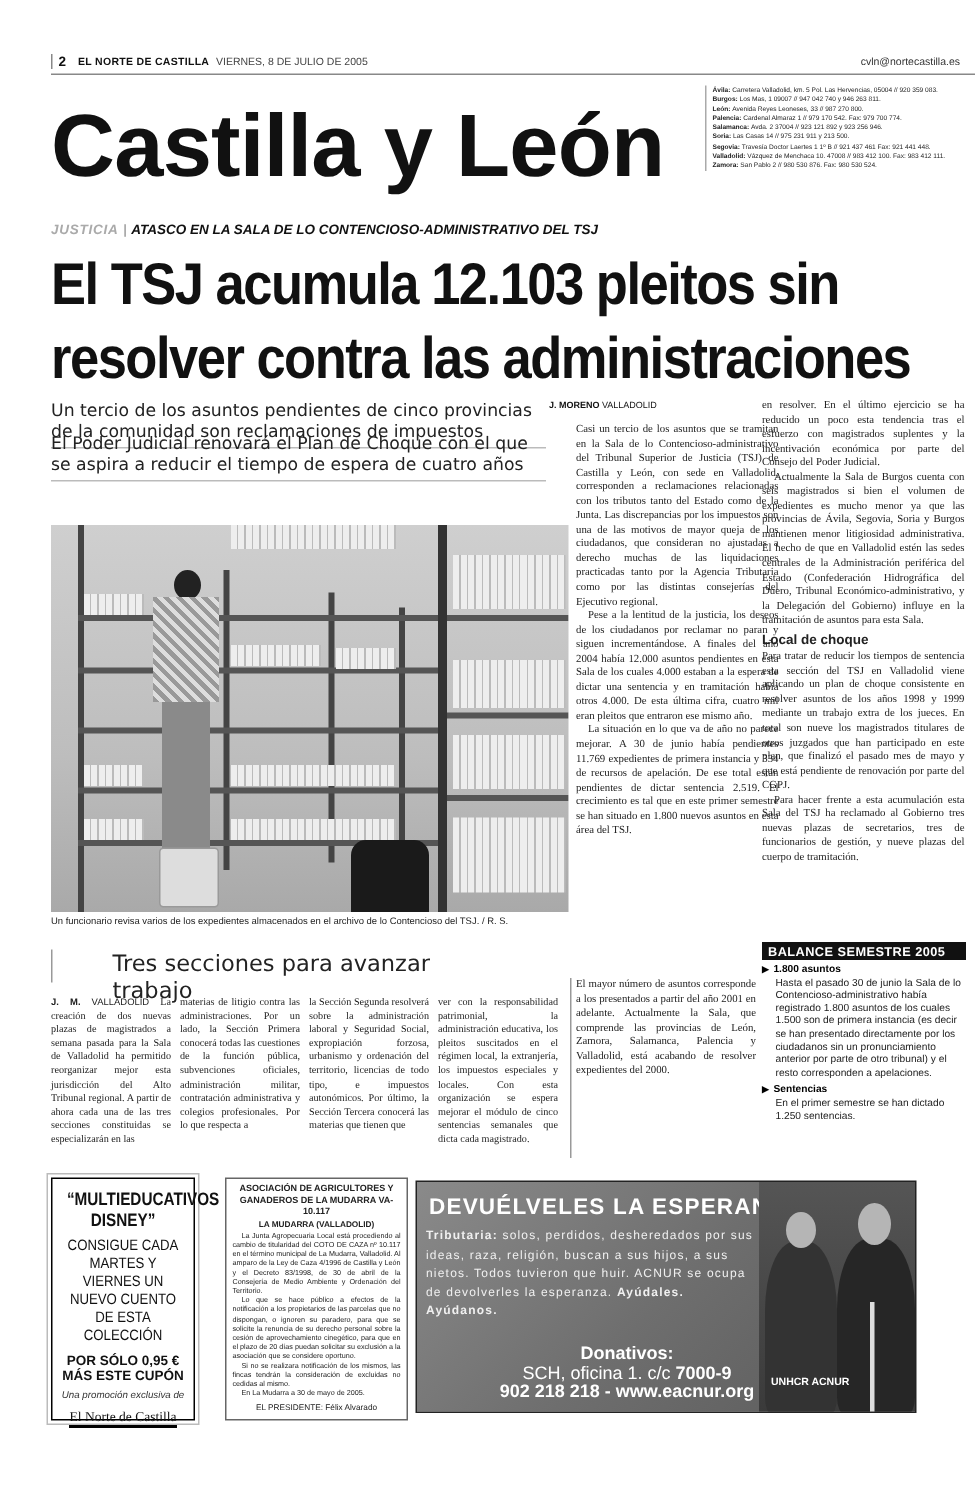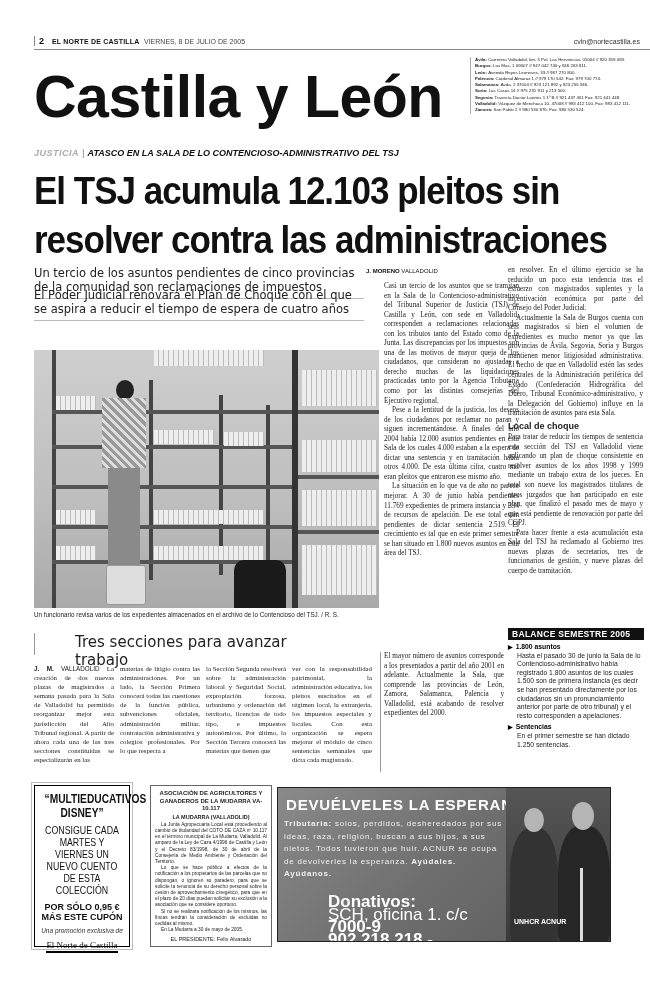--- a/index.html
+++ b/index.html
@@ -66,21 +66,21 @@
   .ad1 .t5 { font-family: "Liberation Serif", serif; font-size: 9px; margin-top: 4px; border-bottom: 2px solid #000; display: inline-block; padding-bottom: 1px; }
   .ad2 { left: 150px; top: 785px; width: 122px; height: 162px; border: 1px solid #666; padding: 4px 4px; font-family: "Liberation Sans", sans-serif; font-size: 4.8px; line-height: 6.2px; color: #222; text-align: justify; }
   .ad2 .h1 { text-align: center; font-weight: bold; font-size: 6px; line-height: 7.5px; }
   .ad2 .h2 { text-align: center; font-weight: bold; font-size: 5.5px; margin: 1px 0 2px; }
   .ad2 p { text-indent: 6px; }
   .ad2 .sig { text-align: center; margin-top: 3px; font-size: 5.5px; }
   .ad3 { left: 277px; top: 787px; width: 334px; height: 155px; background: linear-gradient(135deg,#8a8a8a 0%,#6e6e6e 50%,#5a5a5a 100%); border: 1px solid #222; overflow: hidden; font-family: "Liberation Sans", sans-serif; color: #fff; }
   .ad3 .title { position:absolute; left: 8px; top: 8px; font-weight: bold; font-size: 15px; letter-spacing: 0.8px; }
   .ad3 .body { position:absolute; left: 6px; top: 30px; width: 218px; font-size: 8px; line-height: 12.5px; letter-spacing: 0.8px; color: #f0f0f0; }
   .ad3 .body b { font-weight: bold; }
-  .ad3 .don { position:absolute; left: 50px; top: 108px; width: 180px; text-align: left; font-size: 17px; line-height: 12.5px; }
+  .ad3 .don { position:absolute; left: 50px; top: 108px; width: 180px; text-align: center; font-size: 12px; line-height: 12.5px; }
   .ad3 .don b { font-weight: bold; }
   .ad3 .photo2 { position:absolute; left: 228px; top: 0; width: 106px; height: 155px; background: linear-gradient(180deg,#555 0%,#3a3a3a 100%); }
   .ad3 .fig { position:absolute; border-radius: 40% 40% 10% 10%; background: #2a2a2a; }
   .ad3 .face { position:absolute; border-radius:50%; background:#b5b5b5; }
   .ad3 .logo { position:absolute; left: 236px; top: 130px; font-weight: 900; font-size: 7px; line-height: 7px; color: #fff; }
 </style>
 </head>
 <body>
 
 <div class="abs topbar">

